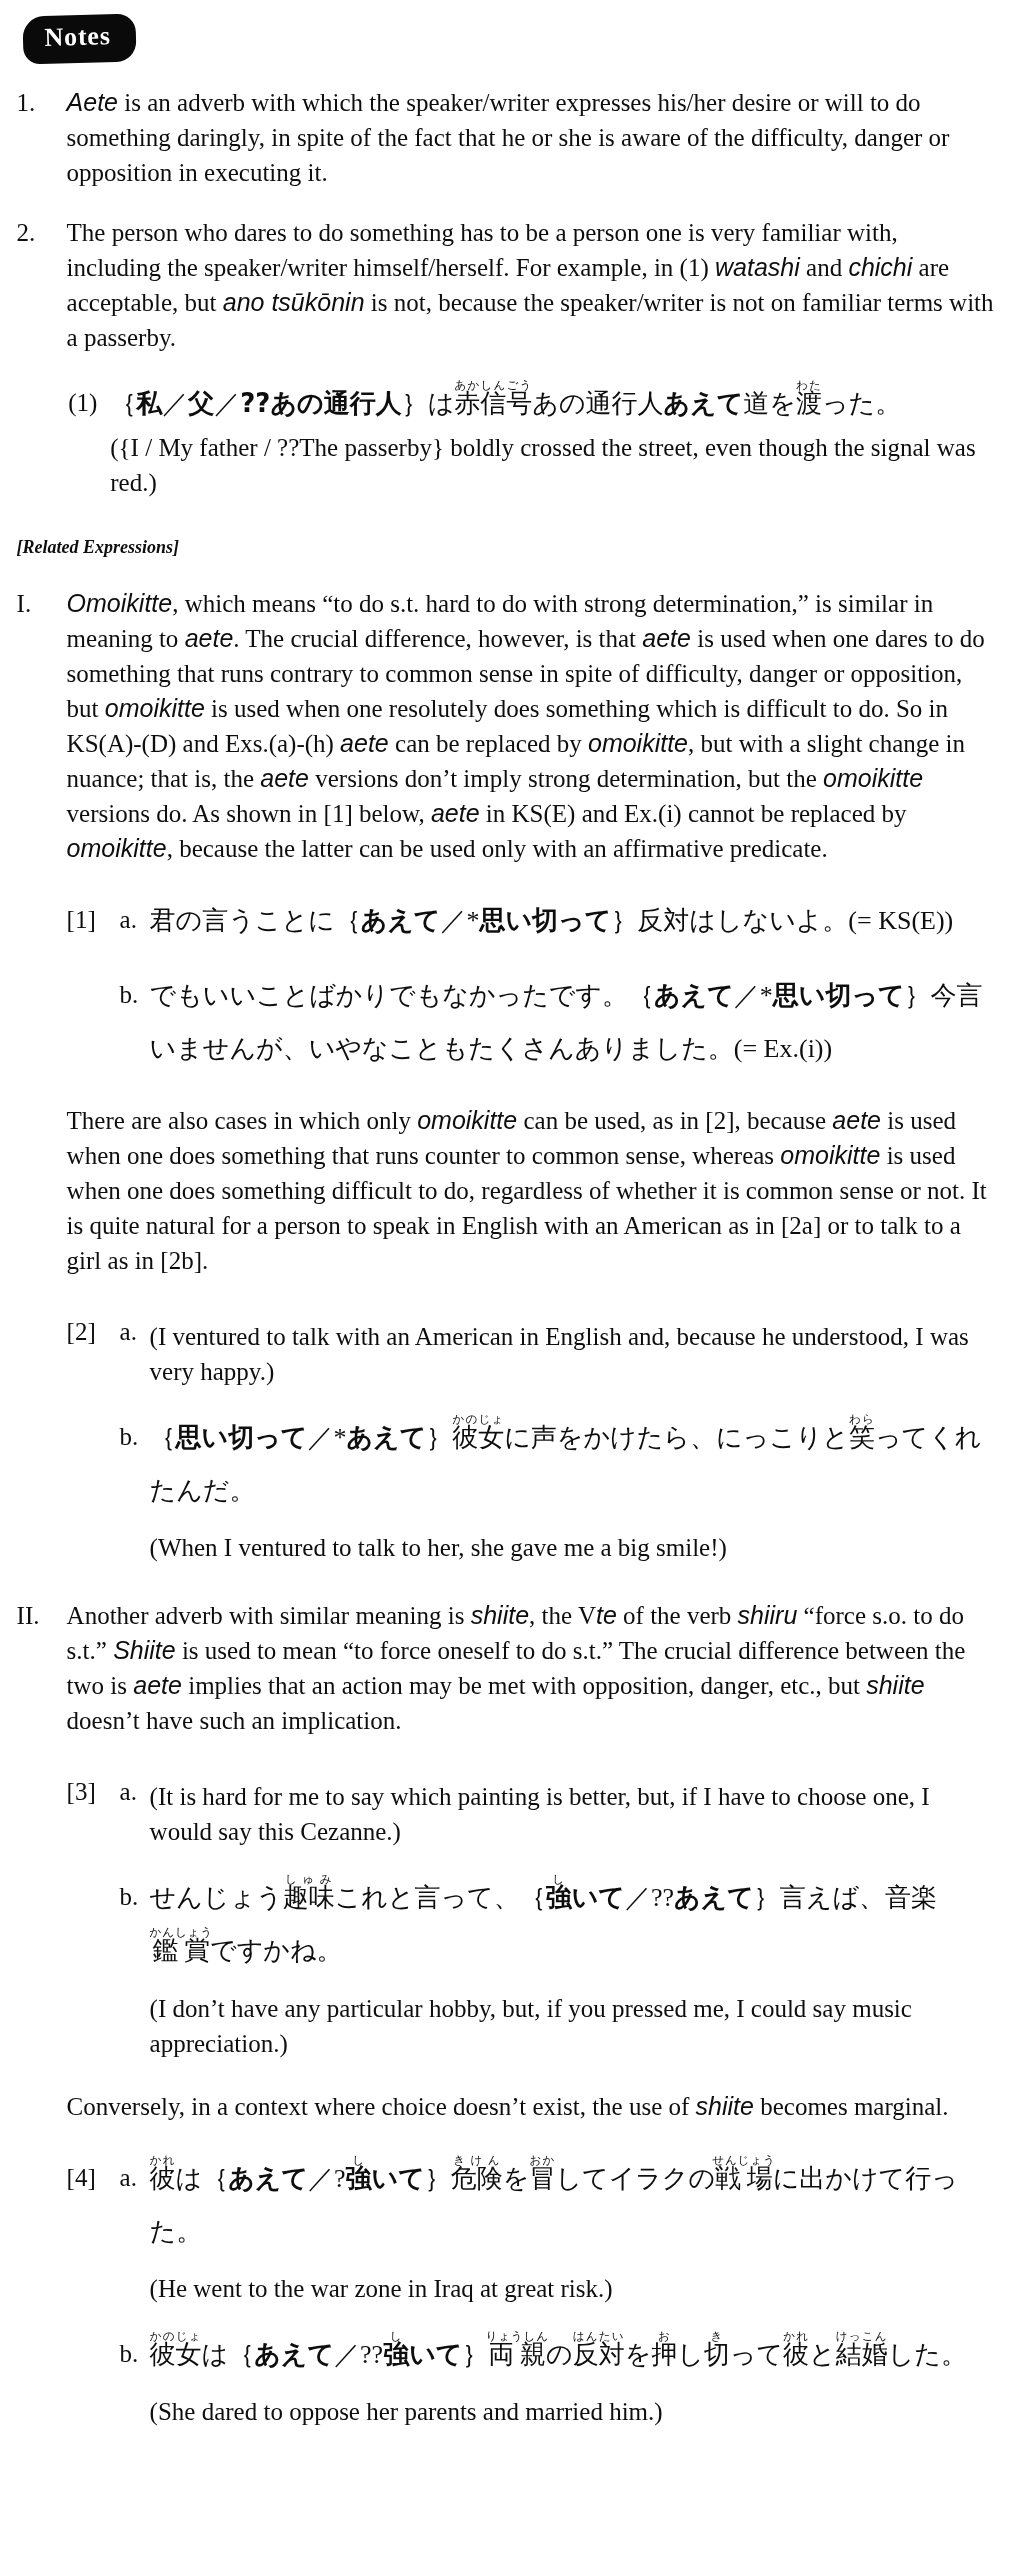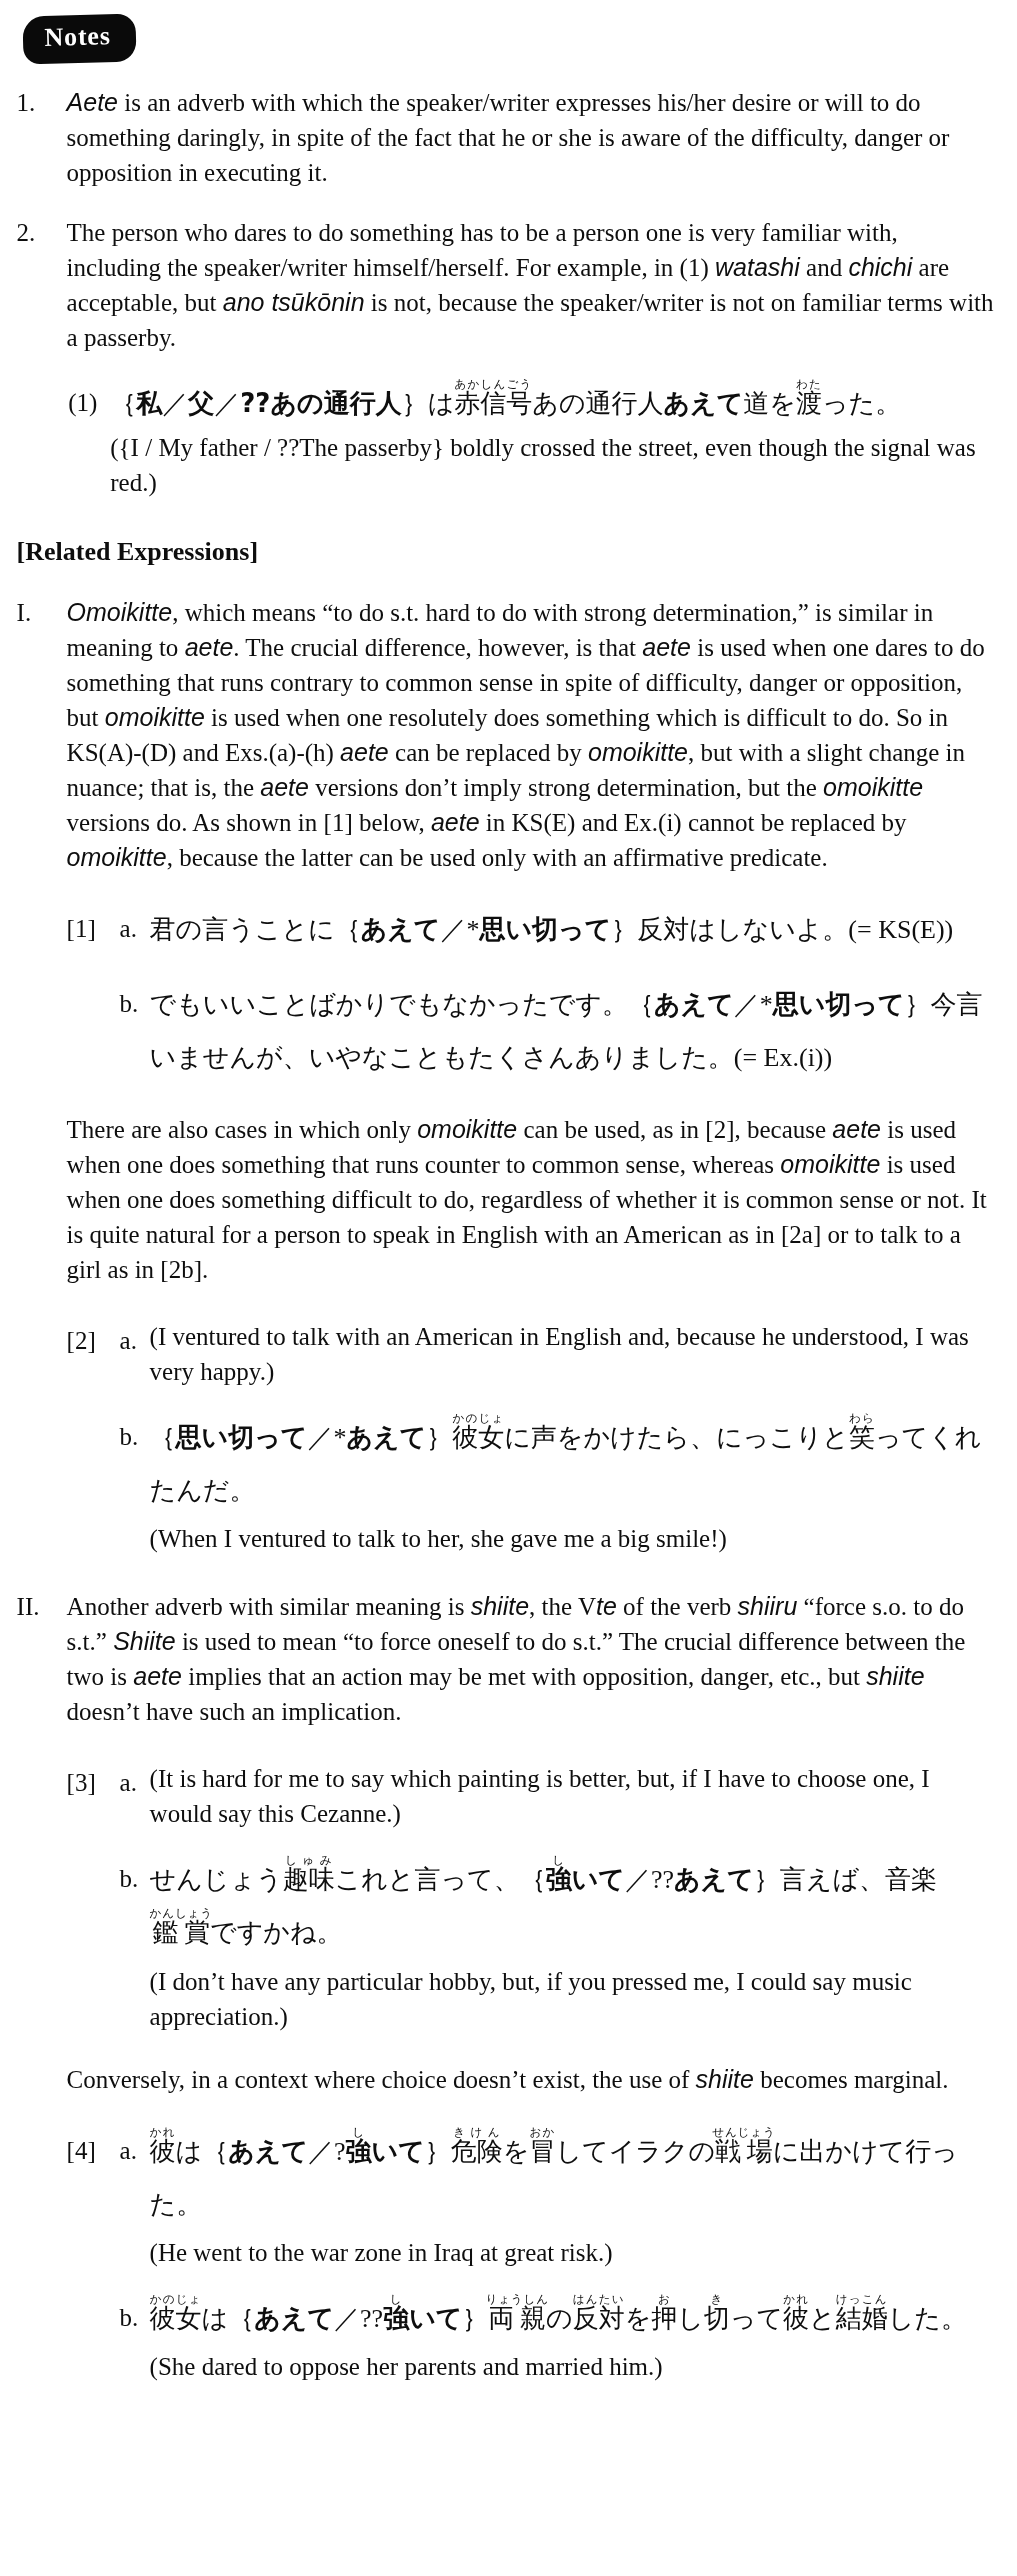--- a/index.html
+++ b/index.html
@@ -20,46 +20,46 @@
     font-weight:bold;font-size:26px;line-height:1;
     padding:9.1px 25px 12.5px 21.6px;
     border-radius:21.6px 18.3px 20px 16.6px;
     transform:rotate(-1.6deg);
     margin:3.3px 0 23px 6.6px;
     letter-spacing:0.8px;
   }
   
   .en, .para, .note-body{font-size:25px;line-height:35px;}
   .jp{font-size:26px;line-height:2.05;}
-  rt{font-size:11.6px;font-weight:normal;font-family:Liberation Mono, monospace;letter-spacing:0.8px;}
+  rt{font-size:11.6px;font-weight:normal;font-family:Liberation Sans, sans-serif;letter-spacing:0.8px;}
   .seg-i{font-family:"Liberation Sans", sans-serif;font-style:italic;text-align:center;}
   .seg-g{font-family:"DejaVu Sans", sans-serif;font-weight:700;}
   
   .note{display:flex;margin:0 0 25px 0;}
   .note-num{flex:none;width:50px;font-size:25px;line-height:35px;}
   .note-body{flex:1;}
   
   .ex1{display:flex;margin:21.6px 0 3.3px 1.7px;}
   .ex1-label{flex:none;width:42px;font-size:25px;line-height:2.05;}
   .ex1-body{flex:1;}
   
-  .re-heading{font-size:26px;font-weight:bold;margin:33px 0 28px 0;}
+  .re-heading{font-size:18px;font-weight:bold;margin:33px 0 28px 0;font-style:italic;}
   .re-section{display:flex;margin:0 0 5px 0;}
   .re-num{flex:none;width:50px;font-size:25px;line-height:35px;}
   .re-body{flex:1;}
   .para{margin:0 0 25px 0;}
   
   .exblock{display:flex;margin:28px 0 28px 0;}
   .exblock-label{flex:none;width:53px;font-size:25px;line-height:2.05;}
   .exblock-items{flex:1;}
   .exitem{display:flex;margin:0 0 21.6px 0;}
   .exitem:last-child{margin-bottom:0;}
   .exitem-letter{flex:none;width:30px;font-size:25px;line-height:2.05;}
   .exitem-text{flex:1;}
-  .exitem-text .en{margin-top:4px;}
+  .exitem-text .en{margin-top:13px;}
 </style>
 </head>
 <body>
 
 <div class="page">
 
   <div class="badge">
     <span>Notes</span>
   </div>
 

